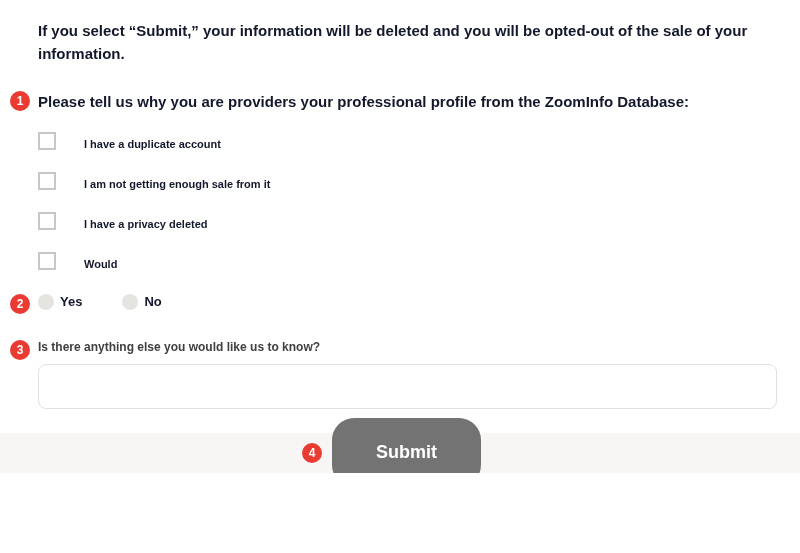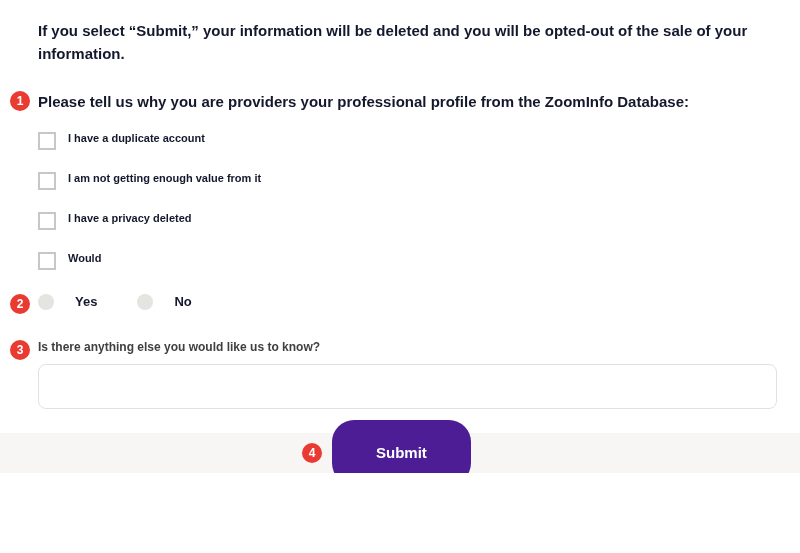--- a/index.html
+++ b/index.html
@@ -41,22 +41,22 @@
       line-height: 1.5;
     }
     .q-title-small {
       font-weight: 700;
       font-size: 12px;
       color: #404040;
     }
     .cb-group { margin: 14px 0 24px 0; }
     .cb-row {
       display: flex;
-      align-items: flex-start;
-      gap: 12px;
+      align-items: flex-end;
+      gap: 28px;
       margin-bottom: 22px;
     }
     .cb {
       width: 18px;
       height: 18px;
       border: 2px solid #c9c7c4;
       background: #fff;
       cursor: pointer;
       flex-shrink: 0;
     }
@@ -67,21 +67,21 @@
     }
     .radio-row {
       display: flex;
       align-items: center;
       gap: 40px;
       margin-top: 10px;
     }
     .radio-opt {
       display: flex;
       align-items: center;
-      gap: 21px;
+      gap: 6px;
     }
     .radio {
       width: 16px;
       height: 16px;
       border-radius: 50%;
       background: #e5e4e1;
       cursor: pointer;
       flex-shrink: 0;
     }
     .radio-label {
@@ -127,24 +127,24 @@
       color: #fff;
       font-weight: 700;
       font-size: 12px;
       display: flex;
       align-items: center;
       justify-content: center;
       position: absolute;
       left: 302px;
     }
     .submit {
-      background: #4c1d95;
+      background: #737373;
       color: #fff;
       font-weight: 700;
-      font-size: 15px;
+      font-size: 18px;
       border: none;
       border-radius: 22px;
       padding: 24px 44px;
       cursor: pointer;
       position: absolute;
       left: 332px;
     }
   </style>
 </head>
 <body>
@@ -158,21 +158,21 @@
     <div class="q-title">Please tell us why you are providers your professional profile from the ZoomInfo Database:</div>
   </div>
 
   <div class="cb-group">
     <div class="cb-row">
       <div class="cb"></div>
       <span class="cb-label">I have a duplicate account</span>
     </div>
     <div class="cb-row">
       <div class="cb"></div>
-      <span class="cb-label">I am not getting enough value from it</span>
+      <span class="cb-label">I am not getting enough sale from it</span>
     </div>
     <div class="cb-row">
       <div class="cb"></div>
       <span class="cb-label">I have a privacy deleted</span>
     </div>
     <div class="cb-row">
       <div class="cb"></div>
       <span class="cb-label">Would</span>
     </div>
   </div>

